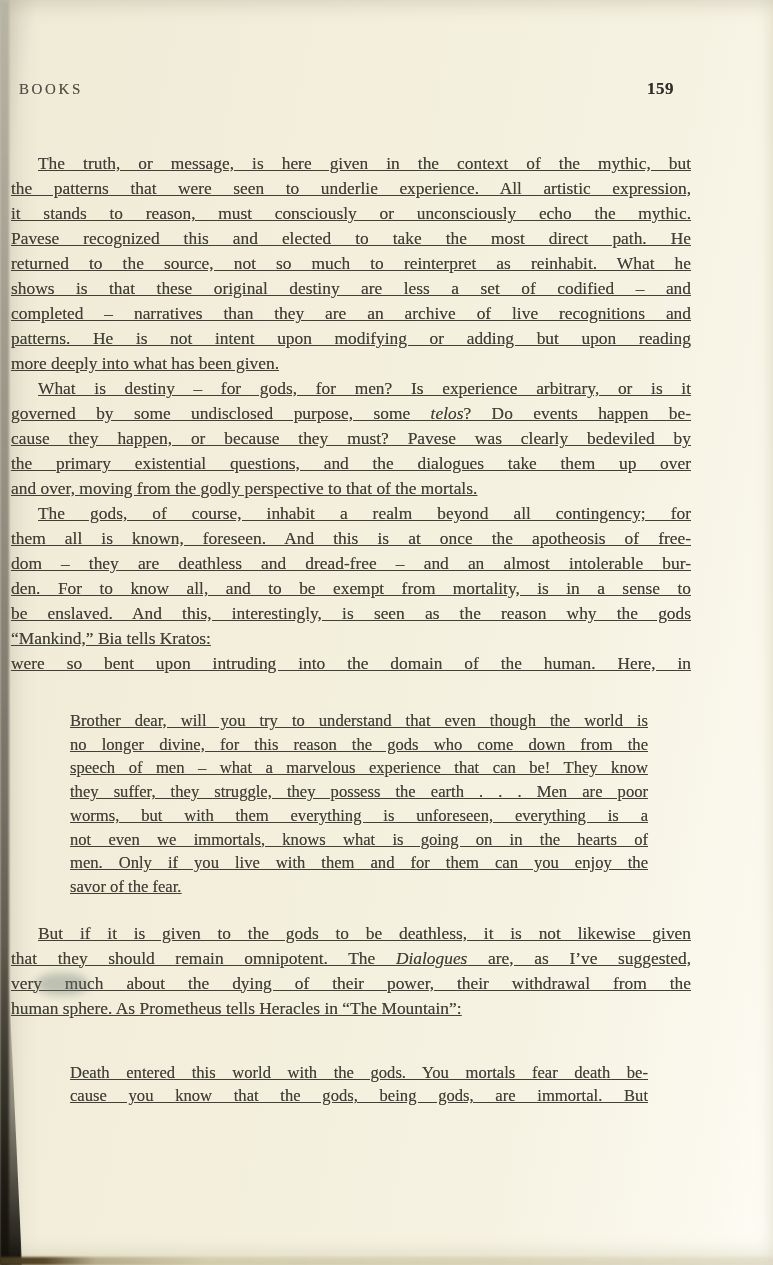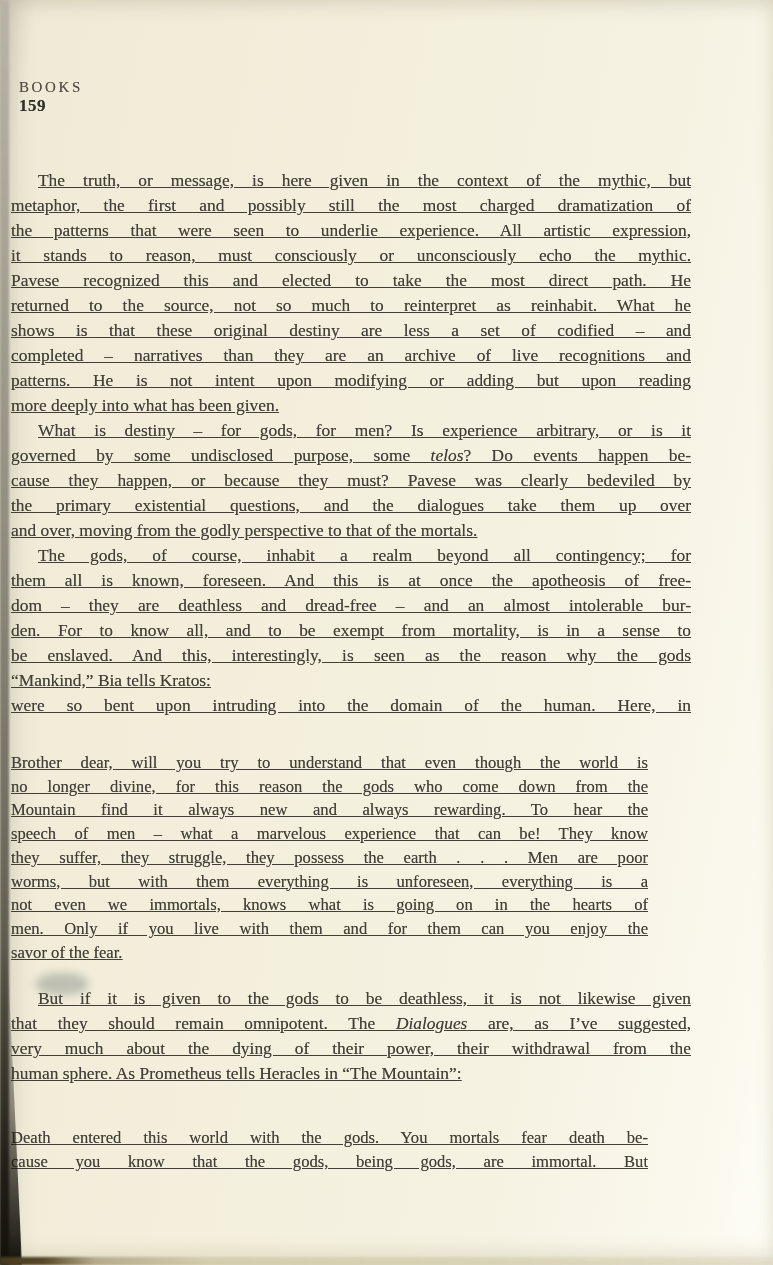--- a/index.html
+++ b/index.html
@@ -45,39 +45,38 @@
     position: absolute; left: 36px; top: 973px; width: 52px; height: 22px;
     background: rgba(104,118,112,0.38);
     border-radius: 45%;
     filter: blur(4px);
   }
   
   .header {
     display: flex; justify-content: space-between; align-items: baseline;
     padding: 79px 82px 0 19px;
     text-shadow: 0 0 0.5px rgba(65,63,54,0.55);
-    flex-direction: column;
   }
   .running-title {
     font-size: 15px; letter-spacing: 2.6px; color: #514f45;
   }
   .page-number {
     font-size: 17px; font-weight: bold; color: #32302a; margin-right: 17px;
     letter-spacing: 0.5px;
   }
   
   .bodytext {
     padding: 0 82px 0 11px;
     margin-top: 52px;
     text-shadow: 0 0 0.55px rgba(65,63,54,0.6);
   }
   .para { margin: 0; font-size: 17.4px; line-height: 25px; }
   .quote {
     margin: 33px 0 0 0;
-    padding-right: 43px;
+    padding-left: 59px; padding-right: 43px;
     font-size: 16.6px; line-height: 23.7px;
   }
   .quote.q2 { margin-top: 40px; }
   .para.after-quote { margin-top: 22px; }
   .tline { text-align: justify; text-align-last: justify; text-decoration: underline; }
   .tline.lastline { text-align-last: left; }
   .tline.indent { text-indent: 27px; }
 </style>
 </head>
 <body>
@@ -90,21 +89,20 @@
   <div class="smudge"></div>
 
   <div class="header">
     <span class="running-title">BOOKS</span>
     <span class="page-number">159</span>
   </div>
 
   <div class="bodytext">
     <div class="para">
         <div class="tline indent">The truth, or message, is here given in the context of the mythic, but</div>
-        <div class="tline">metaphor, the first and possibly still the most charged dramatization of</div>
         <div class="tline">the patterns that were seen to underlie experience. All artistic expression,</div>
         <div class="tline">it stands to reason, must consciously or unconsciously echo the mythic.</div>
         <div class="tline">Pavese recognized this and elected to take the most direct path. He</div>
         <div class="tline">returned to the source, not so much to reinterpret as reinhabit. What he</div>
         <div class="tline">shows is that these original destiny are less a set of codified – and</div>
         <div class="tline">completed – narratives than they are an archive of live recognitions and</div>
         <div class="tline">patterns. He is not intent upon modifying or adding but upon reading</div>
         <div class="tline lastline">more deeply into what has been given.</div>
       </div>
     <div class="para">
@@ -119,21 +117,20 @@
         <div class="tline">them all is known, foreseen. And this is at once the apotheosis of free-</div>
         <div class="tline">dom – they are deathless and dread-free – and an almost intolerable bur-</div>
         <div class="tline">den. For to know all, and to be exempt from mortality, is in a sense to</div>
         <div class="tline">be enslaved. And this, interestingly, is seen as the reason why the gods</div>
         <div class="tline lastline">“Mankind,” Bia tells Kratos:</div>
         <div class="tline">were so bent upon intruding into the domain of the human. Here, in</div>
       </div>
     <div class="quote">
         <div class="tline">Brother dear, will you try to understand that even though the world is</div>
         <div class="tline">no longer divine, for this reason the gods who come down from the</div>
-        <div class="tline">Mountain find it always new and always rewarding. To hear the</div>
         <div class="tline">speech of men – what a marvelous experience that can be! They know</div>
         <div class="tline">they suffer, they struggle, they possess the earth . . . Men are poor</div>
         <div class="tline">worms, but with them everything is unforeseen, everything is a</div>
         <div class="tline">not even we immortals, knows what is going on in the hearts of</div>
         <div class="tline">men. Only if you live with them and for them can you enjoy the</div>
         <div class="tline lastline">savor of the fear.</div>
       </div>
     <div class="para after-quote">
         <div class="tline indent">But if it is given to the gods to be deathless, it is not likewise given</div>
         <div class="tline">that they should remain omnipotent. The <i>Dialogues</i> are, as I’ve suggested,</div>

